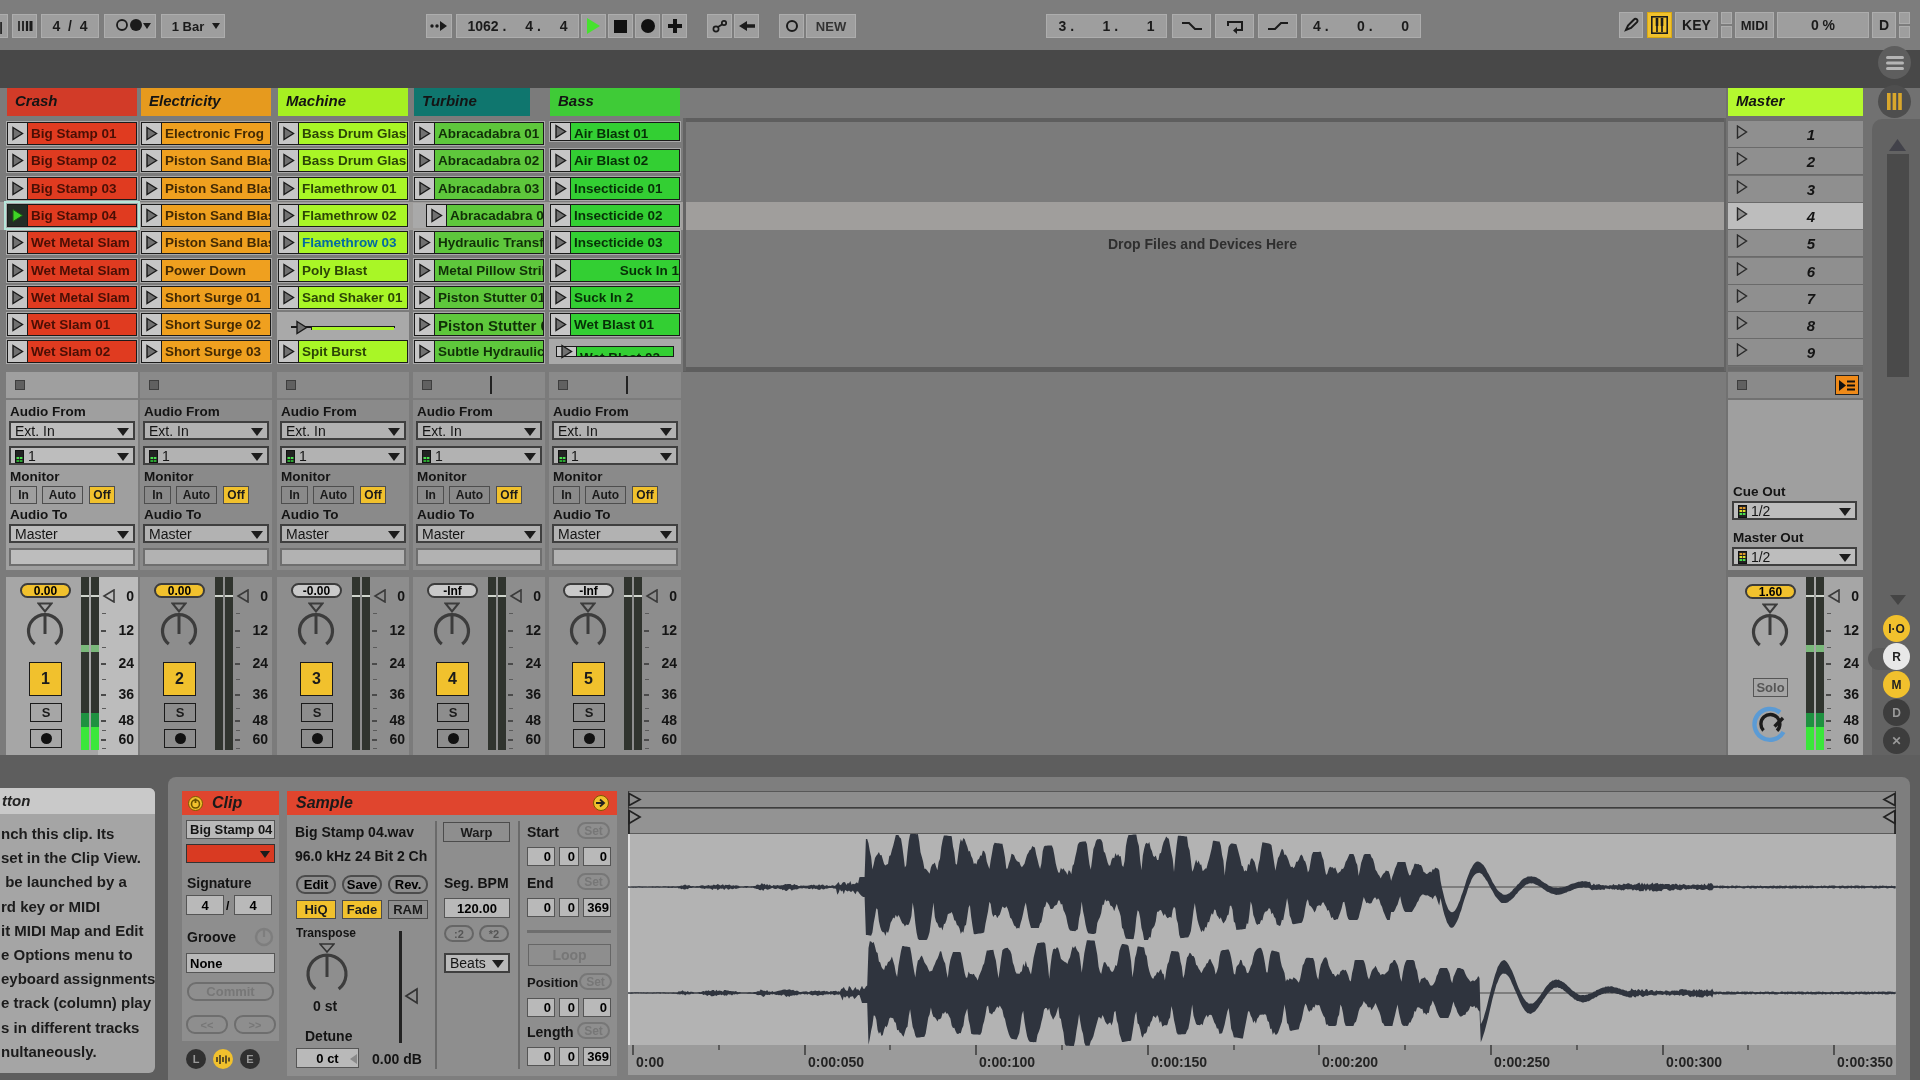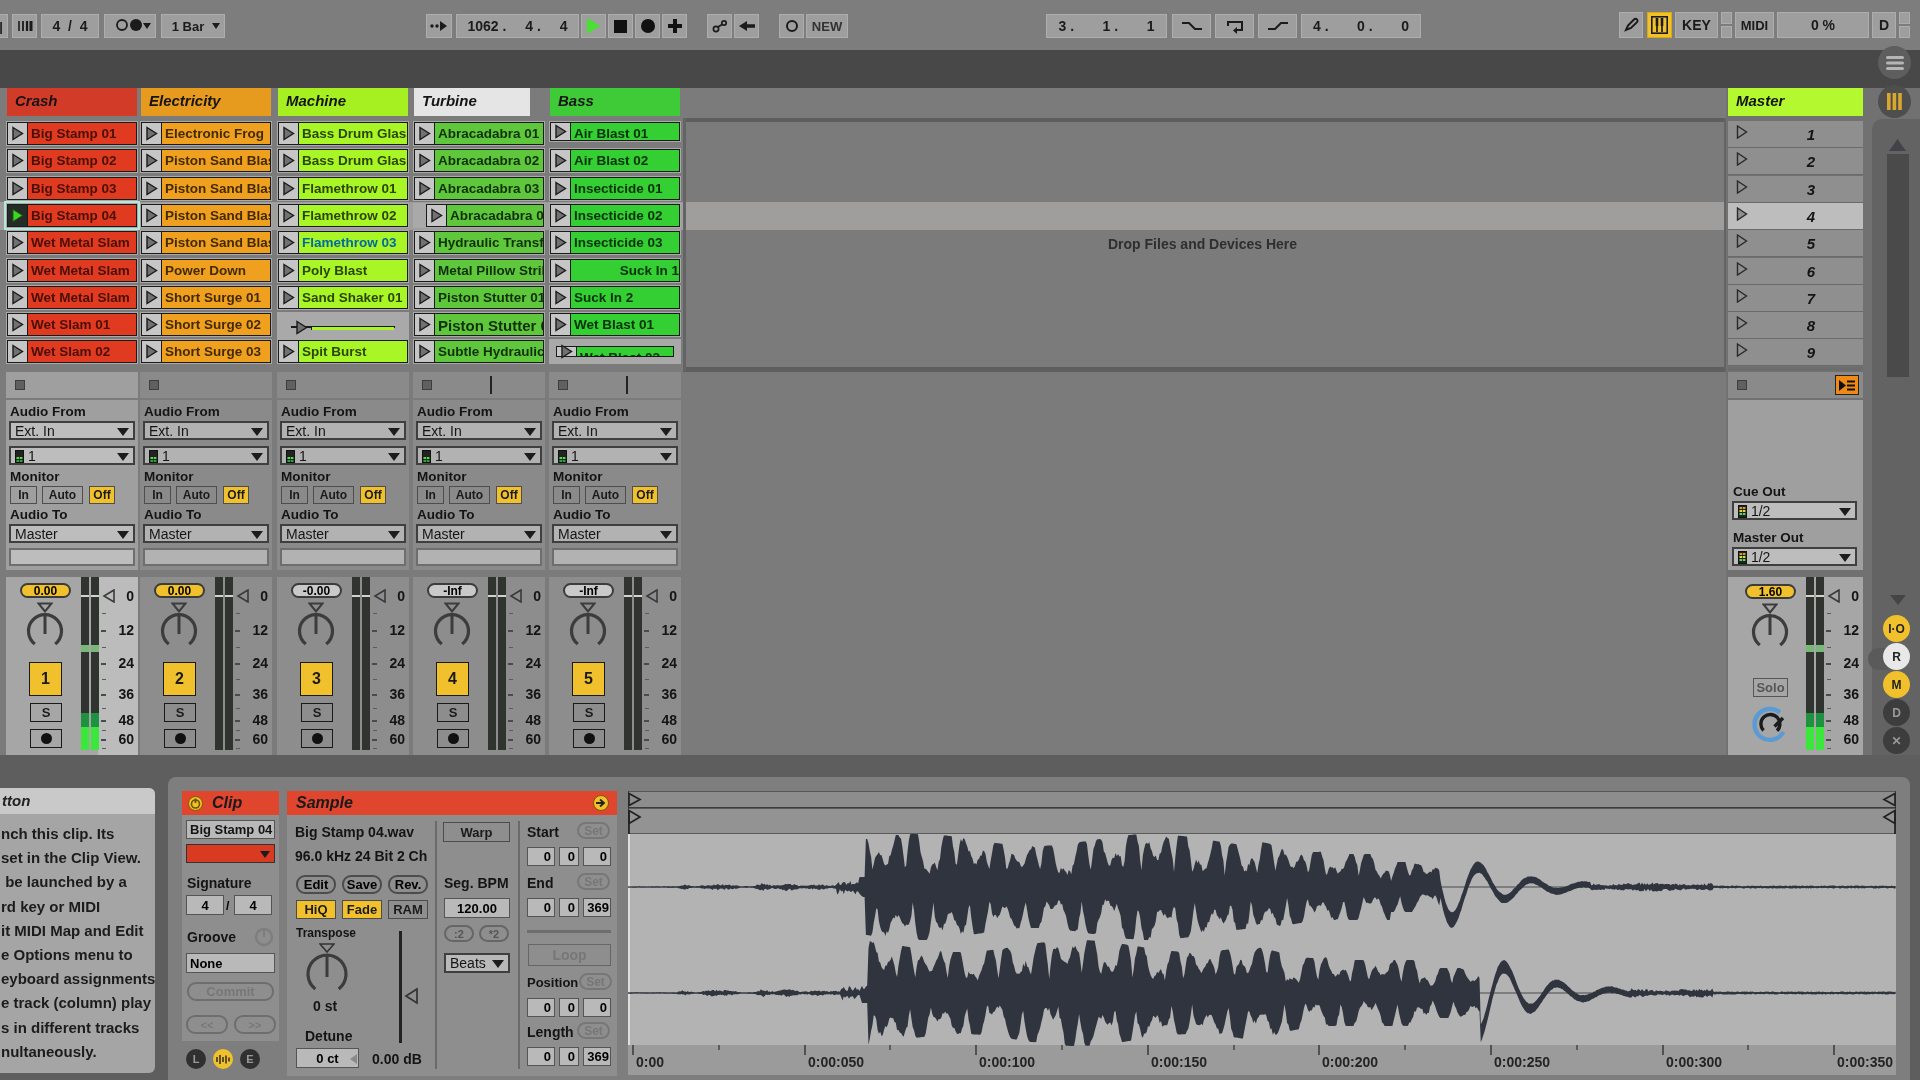--- a/index.html
+++ b/index.html
@@ -84,21 +84,21 @@
       </svg>
     </div>
 <div class="btn" style="left:734px;top:14px;width:25px;height:24px;font-size:13px;">
       <svg width="16" height="12">
         <path d="M0 6 L8 1 v3.2 h8 v3.6 h-8 V11 Z" fill="#1b1b1b"></path>
       </svg>
     </div>
 <div class="btn" style="left:779px;top:14px;width:25px;height:24px;font-size:13px;">
       <div style="width:12px;height:12px;border:2.4px solid #1b1b1b;border-radius:50%;"></div>
     </div>
-<div class="btn" style="left:806px;top:14px;width:42px;height:24px;font-size:13px;color:#333;">NEW</div>
+<div class="btn" style="left:806px;top:14px;width:50px;height:24px;font-size:13px;color:#333;">NEW</div>
 <div class="btn" style="left:1046px;top:14px;width:121px;height:24px;font-size:14px;">
       <span style="width:112px;display:flex;justify-content:space-between;padding:0 8px">
         <span>3 .</span>
         <span>1 .</span>
         <span>1</span>
       </span>
     </div>
 <div class="btn" style="left:1172px;top:14px;width:39px;height:24px;font-size:13px;">
       <svg width="22" height="12">
         <path d="M1 3 h7 l6 6 h7" fill="none" stroke="#1b1b1b" stroke-width="2"></path>
@@ -150,21 +150,21 @@
 <div class="abs" style="left:683px;top:118px;width:1043px;height:3.5px;background:#5e5e5e;"></div>
 <div class="abs" style="left:683px;top:367px;width:1043px;height:4.5px;background:#5e5e5e;"></div>
 <div class="abs" style="left:1728px;top:367px;width:135px;height:4px;background:#6c6c6c;"></div>
 <div class="abs" style="left:0;top:202px;width:1726px;height:28px;background:#a09e9c;"></div>
 <div class="abs" style="left:683px;top:118px;width:2.5px;height:253px;background:#646464;"></div>
 <div class="abs" style="left:1723.5px;top:118px;width:2.5px;height:253px;background:#646464;"></div>
 <div class="abs" style="left:1108px;top:236px;width:220px;font-weight:bold;font-size:14px;color:#2f2f2f;white-space:nowrap;">Drop Files and Devices Here</div>
 <div class="hdr" style="left:7px;top:88px;width:130px;background:#d23b28;">Crash</div>
 <div class="hdr" style="left:141px;top:88px;width:130px;background:#e69a1e;">Electricity</div>
 <div class="hdr" style="left:278px;top:88px;width:130px;background:#a6f021;">Machine</div>
-<div class="hdr" style="left:414px;top:88px;width:116px;background:#e5e5e5;">Turbine</div>
+<div class="hdr" style="left:414px;top:88px;width:116px;background:#0f766e;">Turbine</div>
 <div class="hdr" style="left:550px;top:88px;width:130px;background:#3fcb37;">Bass</div>
 <div class="hdr" style="left:1728px;top:88px;width:135px;background:#b4f92f;">Master</div>
 <div class="slot" style="left:6px;top:121px;width:132px;height:25px;padding:1px;">
       <div style="display:flex;height:100%;border:1px solid #1a1a1a;background:#c6c6c6;">
         <div style="width:19px;display:flex;align-items:center;justify-content:center;">
           <svg width="13" height="15">
             <path d="M2 1.5 L11.5 7.5 L2 13.5 Z" fill="#717171" stroke="#1b1b1b" stroke-width="1.4"></path>
           </svg>
         </div>
         <div style="flex:1;background:#e03b20;border-left:1px solid #1a1a1a;overflow:hidden;font-weight:bold;font-size:13.5px;color:#4a0f05;padding:2.5px 0 0 3px;white-space:nowrap;">Big Stamp 01</div>

